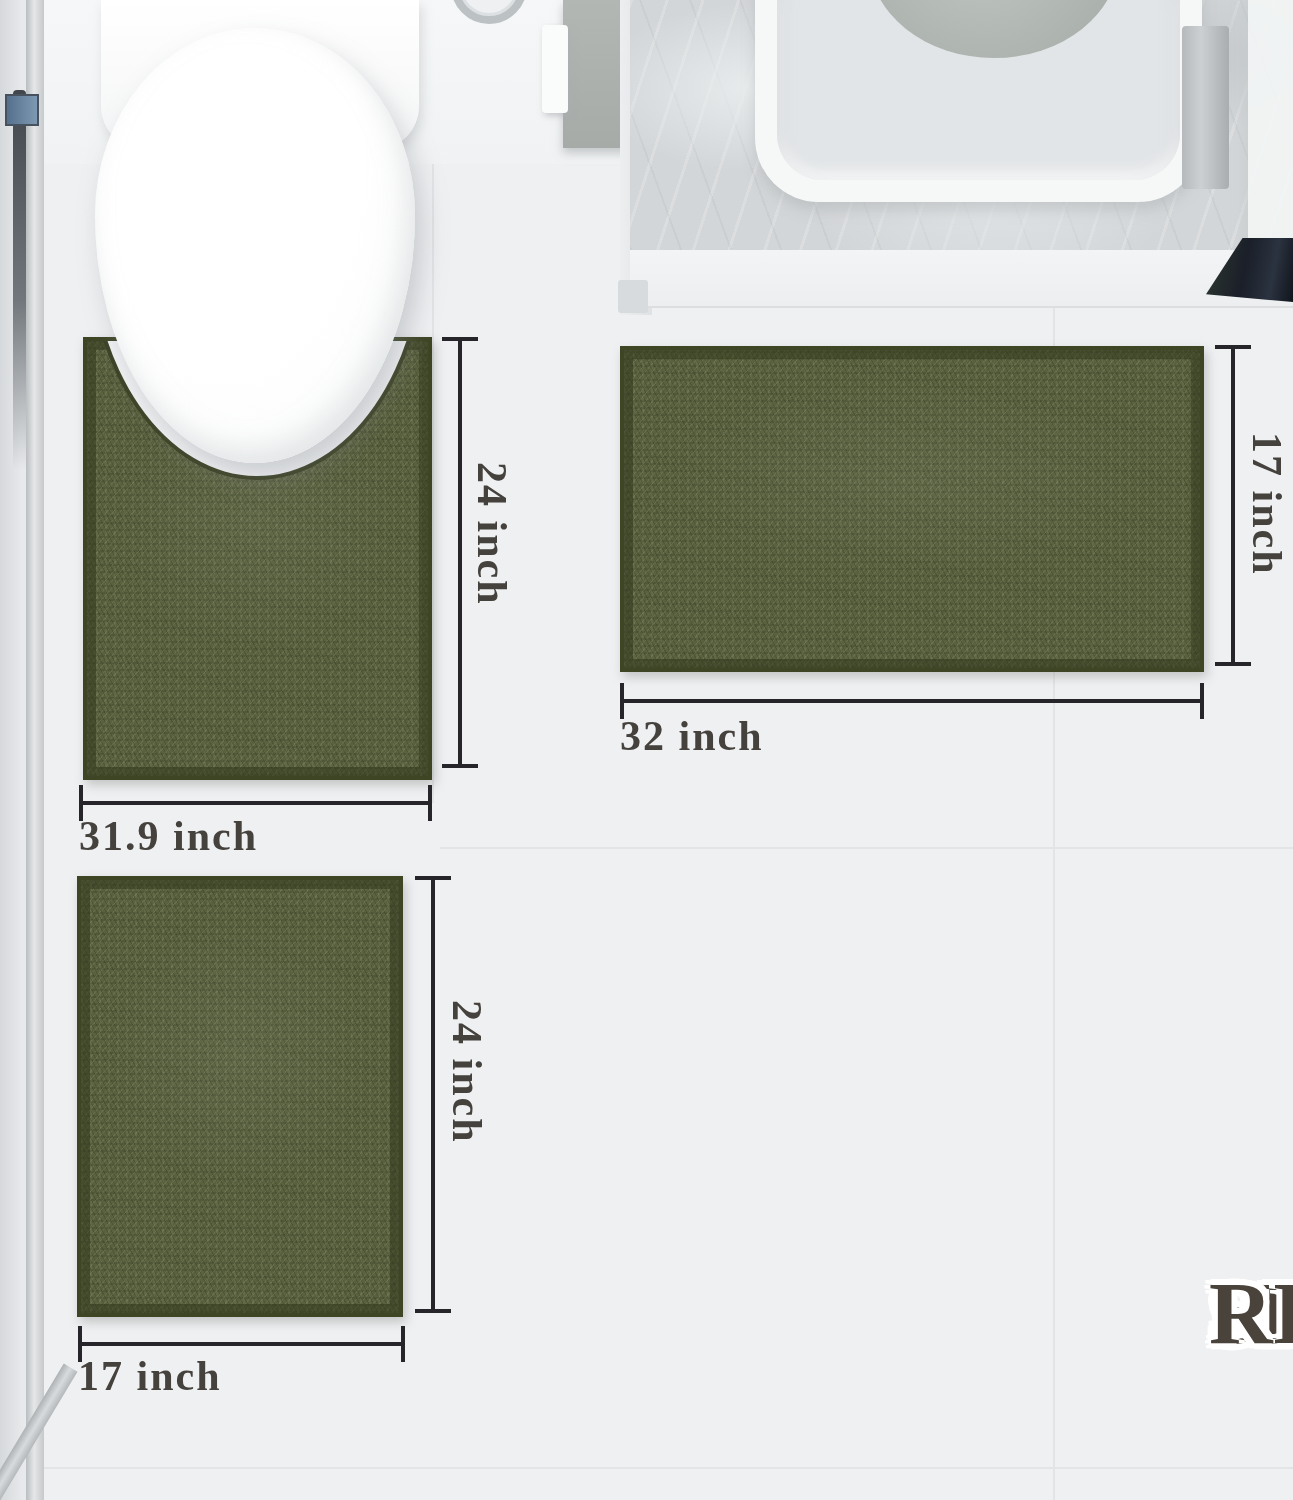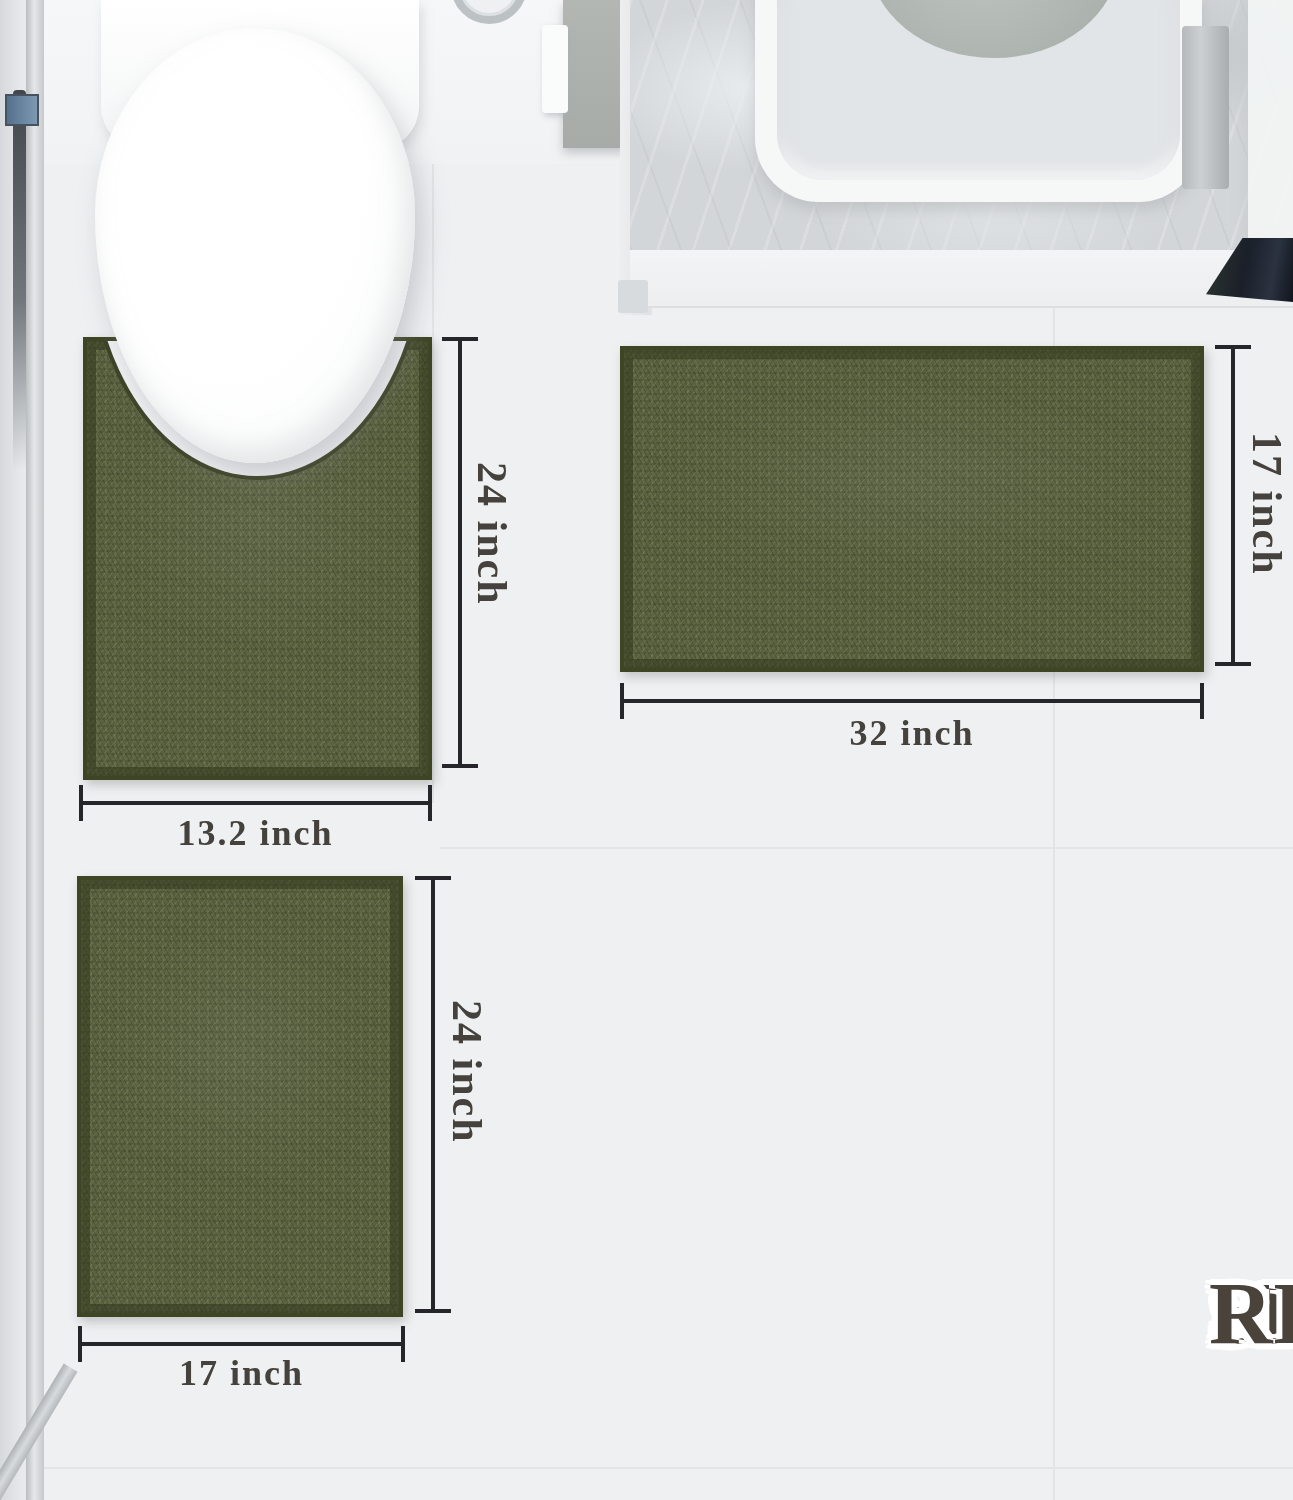--- a/index.html
+++ b/index.html
@@ -100,21 +100,21 @@
   
   .dim { background:#26262a; z-index:40; }
   .dim-v { width:4px; }
   .dim-v::before,.dim-v::after { content:""; position:absolute; left:-16px; width:36px; height:4px; background:#26262a; }
   .dim-v::before { top:0; } .dim-v::after { bottom:0; }
   .dim-h { height:4px; }
   .dim-h::before,.dim-h::after { content:""; position:absolute; top:-16px; width:4px; height:36px; background:#26262a; }
   .dim-h::before { left:0; } .dim-h::after { right:0; }
 
   .dim-label { color:#45413d; font-weight:700; z-index:41; letter-spacing:2px; }
-  .dim-label-h { font-size:36px; text-align:center; }
+  .dim-label-h { font-size:42px; }
   .dim-label-v { font-size:42px; writing-mode:vertical-rl; }
 
   
   .size-title { right:84px; top:1266px; z-index:50; text-align:right;
     font-weight:700; font-size:88px; line-height:1.1; color:#4a433c; letter-spacing:1px;
     -webkit-text-stroke:0; }
   .size-title div { position:static;
     text-shadow:-5px -5px 0 #fff, 5px -5px 0 #fff, -5px 5px 0 #fff, 5px 5px 0 #fff,
                 -6px 0 0 #fff, 6px 0 0 #fff, 0 -6px 0 #fff, 0 6px 0 #fff; }
 </style>
@@ -163,21 +163,21 @@
   <div class="toilet-lid"></div>
 
   <div class="dim dim-v" style="left:458px;top:337px;height:431px;"></div>
   <div class="dim dim-h" style="left:79px;top:801px;width:353px;"></div>
   <div class="dim dim-v" style="left:1231px;top:345px;height:321px;"></div>
   <div class="dim dim-h" style="left:620px;top:699px;width:584px;"></div>
   <div class="dim dim-v" style="left:431px;top:876px;height:437px;"></div>
   <div class="dim dim-h" style="left:78px;top:1342px;width:327px;"></div>
 
   <div class="dim-label dim-label-v" style="left:468px;top:462px;">24 inch</div>
-  <div class="dim-label dim-label-h" style="left:79px;top:812px;width:353px;">13.2 inch</div>
+  <div class="dim-label dim-label-h" style="left:79px;top:812px;width:353px;">31.9 inch</div>
   <div class="dim-label dim-label-v" style="left:1243px;top:432px;">17 inch</div>
   <div class="dim-label dim-label-h" style="left:620px;top:712px;width:584px;">32 inch</div>
   <div class="dim-label dim-label-v" style="left:443px;top:1000px;">24 inch</div>
   <div class="dim-label dim-label-h" style="left:78px;top:1352px;width:327px;">17 inch</div>
 
   <div class="size-title">
     <div>SIZE</div>
     <div>REFERENCE</div>
   </div>
 

